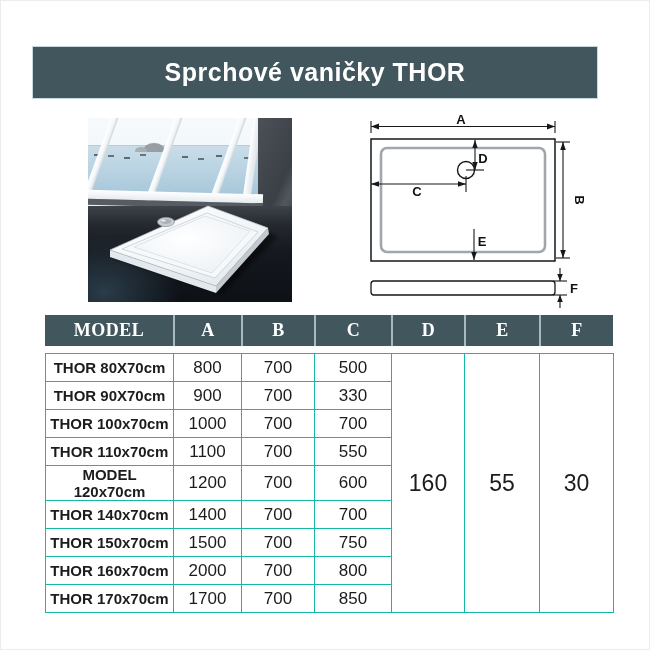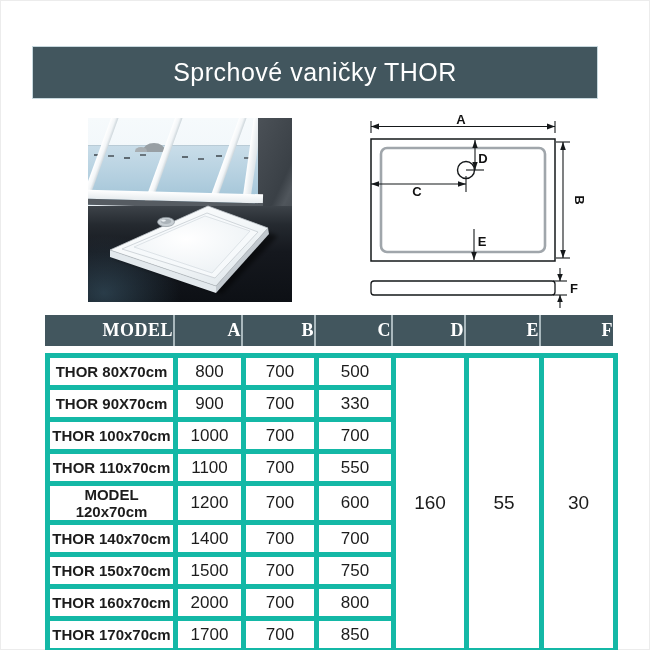--- a/index.html
+++ b/index.html
@@ -3,21 +3,21 @@
 <meta charset="utf-8">
 <style>
   html,body{margin:0;padding:0;background:#fff;}
   .page{position:relative;width:650px;height:650px;background:#ffffff;overflow:hidden;
         font-family:"Liberation Sans",sans-serif;box-shadow:inset 0 0 0 1px #ececec;}
 
   
   .title-bar{position:absolute;left:32px;top:46px;width:566px;height:53px;
     background:#42565e;border:1px solid #c7d8de;box-sizing:border-box;
     display:flex;align-items:center;justify-content:center;}
-  .title-bar h1{margin:0;color:#fff;font-size:25px;font-weight:normal;letter-spacing:.5px;}
+  .title-bar h1{margin:0;color:#fff;font-size:25px;font-weight:bold;letter-spacing:.5px;}
 
   
   .photo{position:absolute;left:88px;top:118px;width:204px;height:184px;overflow:hidden;
     background:linear-gradient(180deg,#f6fafc 0%,#eaf2f8 60%,#e3eef5 100%);}
   .sea{position:absolute;left:0;top:27px;width:100%;height:59px;
     background:linear-gradient(180deg,#c9dde9 0%,#b3cfdf 55%,#9fc2d6 100%);
     border-top:1px solid #b9cbd6;}
   .island{position:absolute;left:55px;top:25px;width:22px;height:9px;background:#989fa4;
     border-radius:60% 60% 10% 10%/100% 100% 0 0;}
   .island2{position:absolute;left:47px;top:29px;width:12px;height:5px;background:#a8aeb2;
@@ -40,31 +40,31 @@
   .reflection{position:absolute;left:-20px;bottom:-18px;width:120px;height:90px;
     background:radial-gradient(ellipse at 30% 70%,rgba(74,112,134,.45) 0%,rgba(74,112,134,0) 65%);}
   .tray-svg{position:absolute;left:0;top:0;}
 
   
   .diagram{position:absolute;left:358px;top:112px;}
   .diagram text{font-family:"Liberation Sans",sans-serif;font-weight:bold;font-size:13px;fill:#111;}
 
   
   .thead-bar{position:absolute;left:45px;top:315px;width:568px;height:31px;background:#42565e;display:flex;}
-  .thead-bar .hcell{box-sizing:border-box;height:31px;line-height:31px;text-align:right;color:#fff;
+  .thead-bar .hcell{box-sizing:border-box;height:31px;line-height:31px;text-align:center;color:#fff;
     font-family:"Liberation Serif",serif;font-weight:bold;font-size:18px;letter-spacing:.5px;}
   .thead-bar .hcell + .hcell{border-left:2px solid #a9b8bd;}
   .w-model{width:128px}.w-a{width:68px}.w-b{width:73px}.w-c{width:77px}
   .w-d{width:73px}.w-e{width:75px}.w-f{width:74px}
 
   table.spec{position:absolute;left:45px;top:353px;width:568px;border-collapse:collapse;table-layout:fixed;}
-  table.spec td{border:5px solid #14b8a6;height:27px;text-align:center;vertical-align:middle;
+  table.spec td{border:1px solid #14b8a6;height:27px;text-align:center;vertical-align:middle;
     color:#1c1c1c;font-size:17px;padding:0;}
   table.spec td.model{font-weight:bold;font-size:15px;}
-  table.spec td.merged{font-size:19px;}
+  table.spec td.merged{font-size:23px;}
 </style>
 </head>
 <body>
 
 <div class="page">
 
   <div class="title-bar">
     <h1>Sprchové vaničky THOR</h1>
   </div>
 

